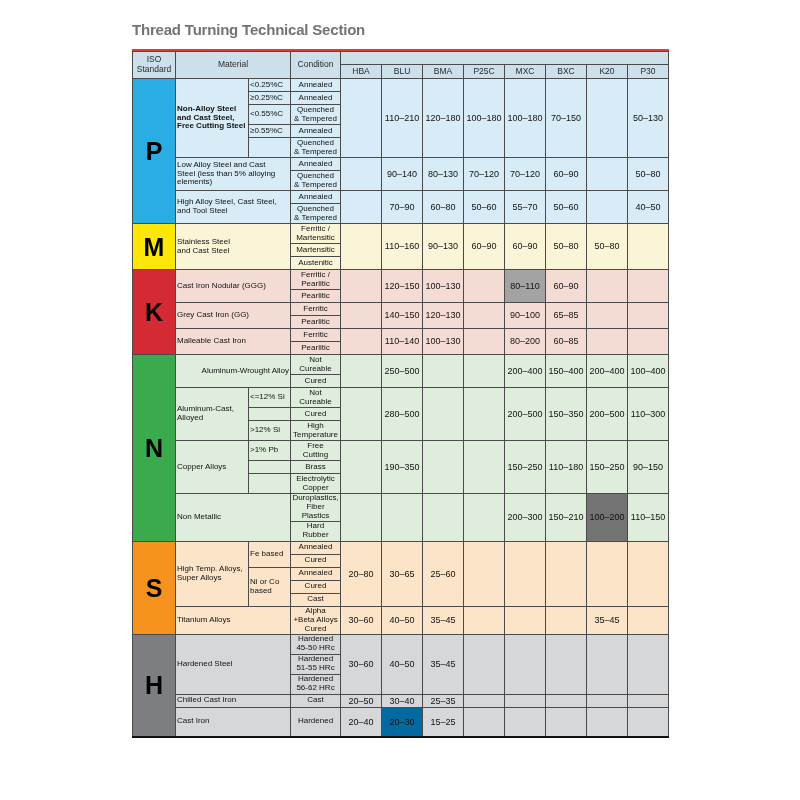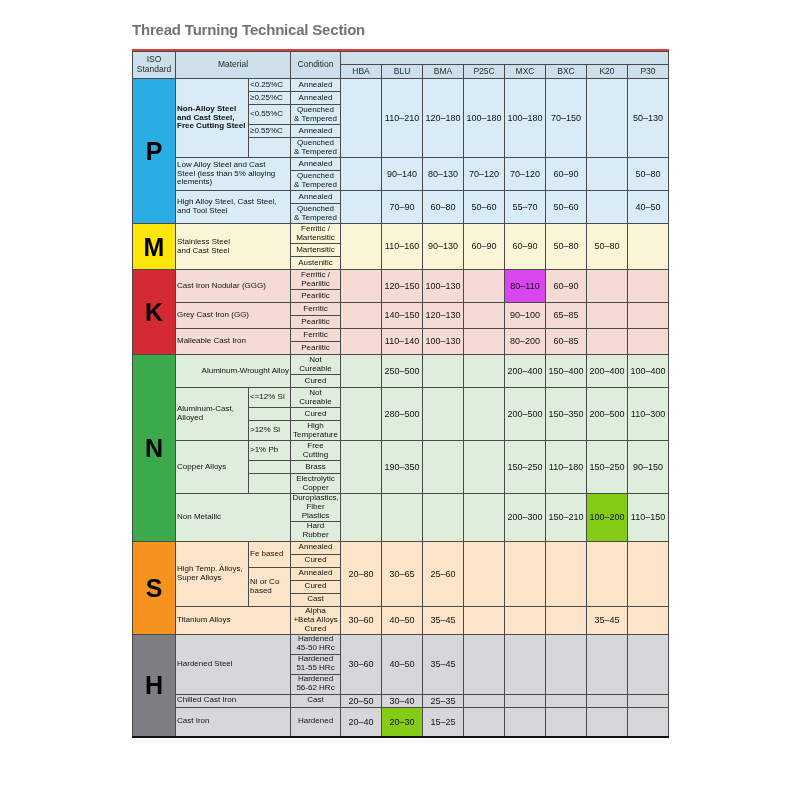--- a/index.html
+++ b/index.html
@@ -186,21 +186,21 @@
           </tr>
           <tr style="height: 20px;">
             <td class="iso-cell" rowspan="6" style="background: rgb(212, 42, 51);">K</td>
             <td class="mat-cell" rowspan="2" colspan="2" style="background: rgb(244, 220, 213);">Cast Iron Nodular (GGG)</td>
             <td class="cond-cell" style="background: rgb(244, 220, 213);">Ferritic /
 Pearlitic</td>
             <td class="val-cell" rowspan="2" style="background: rgb(244, 220, 213);"></td>
             <td class="val-cell" rowspan="2" style="background: rgb(244, 220, 213);">120–150</td>
             <td class="val-cell" rowspan="2" style="background: rgb(244, 220, 213);">100–130</td>
             <td class="val-cell" rowspan="2" style="background: rgb(244, 220, 213);"></td>
-            <td class="val-cell" rowspan="2" style="background: #d946ef; margin-top: 32px;">80–110</td>
+            <td class="val-cell" rowspan="2" style="background: #a3a3a3; margin-top: 32px;">80–110</td>
             <td class="val-cell" rowspan="2" style="background: rgb(244, 220, 213);">60–90</td>
             <td class="val-cell" rowspan="2" style="background: rgb(244, 220, 213);"></td>
             <td class="val-cell" rowspan="2" style="background: rgb(244, 220, 213);"></td>
           </tr>
           <tr style="height: 13px;">
             <td class="cond-cell" style="background: rgb(244, 220, 213);">Pearlitic</td>
           </tr>
           <tr style="height: 13px;">
             <td class="mat-cell" rowspan="2" colspan="2" style="background: rgb(244, 220, 213);">Grey Cast Iron (GG)</td>
             <td class="cond-cell" style="background: rgb(244, 220, 213);">Ferritic</td>
@@ -298,21 +298,21 @@
           <tr style="height: 20px;">
             <td class="mat-cell" rowspan="2" colspan="2" style="background: rgb(223, 237, 220);">Non Metallic</td>
             <td class="cond-cell" style="background: rgb(223, 237, 220);">Duroplastics,
 Fiber Plastics</td>
             <td class="val-cell" rowspan="2" style="background: rgb(223, 237, 220);"></td>
             <td class="val-cell" rowspan="2" style="background: rgb(223, 237, 220);"></td>
             <td class="val-cell" rowspan="2" style="background: rgb(223, 237, 220);"></td>
             <td class="val-cell" rowspan="2" style="background: rgb(223, 237, 220);"></td>
             <td class="val-cell" rowspan="2" style="background: rgb(223, 237, 220);">200–300</td>
             <td class="val-cell" rowspan="2" style="background: rgb(223, 237, 220);">150–210</td>
-            <td class="val-cell" rowspan="2" style="background: #84cc16;">100–200</td>
+            <td class="val-cell" rowspan="2" style="background: #737373;">100–200</td>
             <td class="val-cell" rowspan="2" style="background: rgb(223, 237, 220);">110–150</td>
           </tr>
           <tr style="height: 20px;">
             <td class="cond-cell" style="background: rgb(223, 237, 220);">Hard
 Rubber</td>
           </tr>
           <tr style="height: 13px;">
             <td class="iso-cell" rowspan="6" style="background: rgb(246, 146, 30);">S</td>
             <td class="mat-cell" rowspan="5" colspan="1" style="background: rgb(252, 228, 201);">High Temp. Alloys,
 Super Alloys</td>
@@ -386,21 +386,21 @@
             <td class="val-cell" rowspan="1" style="background: rgb(213, 215, 217);"></td>
             <td class="val-cell" rowspan="1" style="background: rgb(213, 215, 217);"></td>
             <td class="val-cell" rowspan="1" style="background: rgb(213, 215, 217);"></td>
             <td class="val-cell" rowspan="1" style="background: rgb(213, 215, 217);"></td>
             <td class="val-cell" rowspan="1" style="background: rgb(213, 215, 217);"></td>
           </tr>
           <tr style="height: 30px;">
             <td class="mat-cell" rowspan="1" colspan="2" style="background: rgb(213, 215, 217);">Cast Iron</td>
             <td class="cond-cell" style="background: rgb(213, 215, 217);">Hardened</td>
             <td class="val-cell" rowspan="1" style="background: rgb(213, 215, 217);">20–40</td>
-            <td class="val-cell" rowspan="1" style="background: #84cc16;">20–30</td>
+            <td class="val-cell" rowspan="1" style="background: #0369a1;">20–30</td>
             <td class="val-cell" rowspan="1" style="background: rgb(213, 215, 217);">15–25</td>
             <td class="val-cell" rowspan="1" style="background: rgb(213, 215, 217);"></td>
             <td class="val-cell" rowspan="1" style="background: rgb(213, 215, 217);"></td>
             <td class="val-cell" rowspan="1" style="background: rgb(213, 215, 217);"></td>
             <td class="val-cell" rowspan="1" style="background: rgb(213, 215, 217);"></td>
             <td class="val-cell" rowspan="1" style="background: rgb(213, 215, 217);"></td>
           </tr>
         </tbody>
     </table>
 

